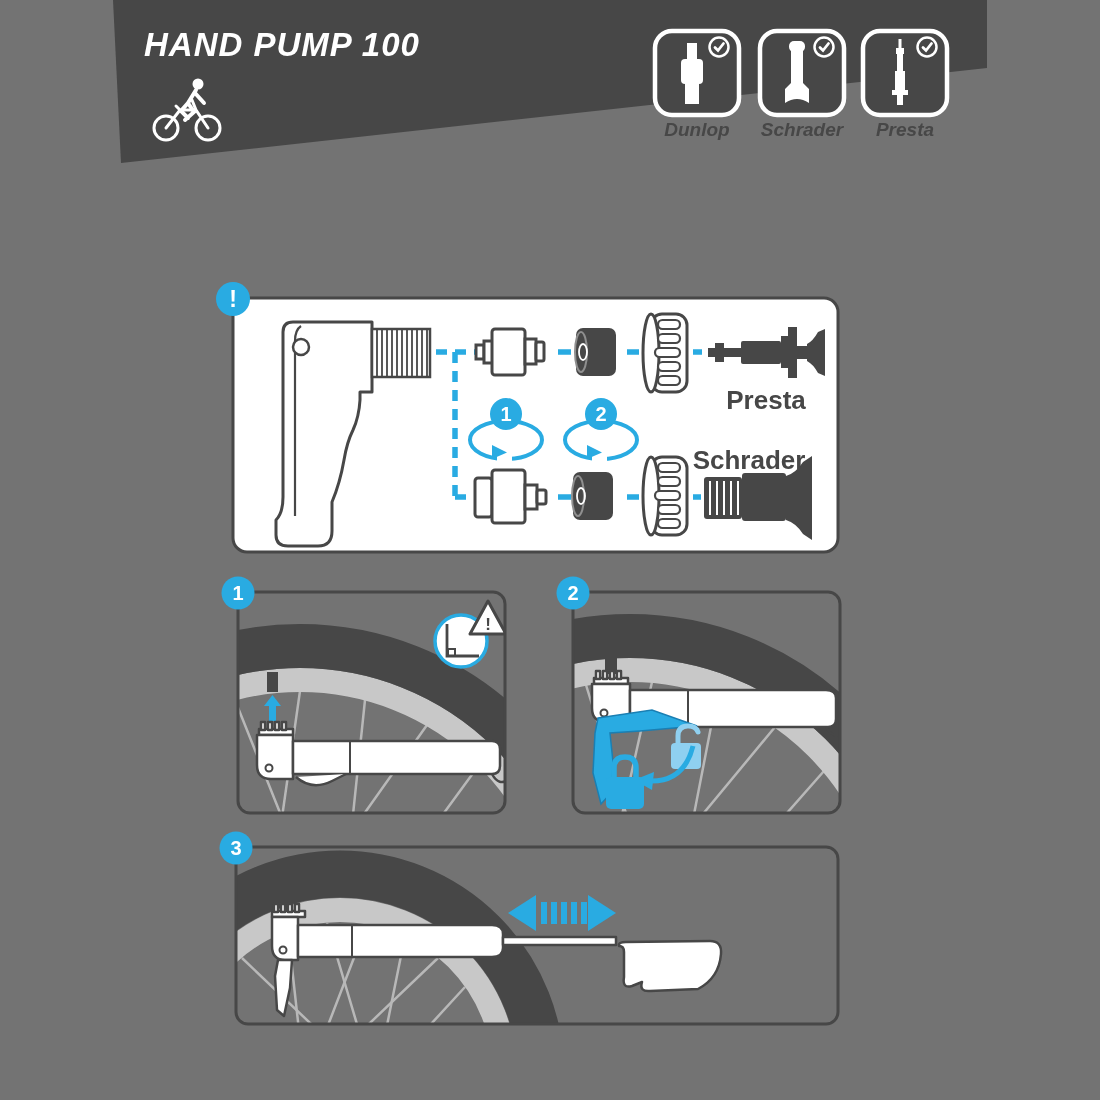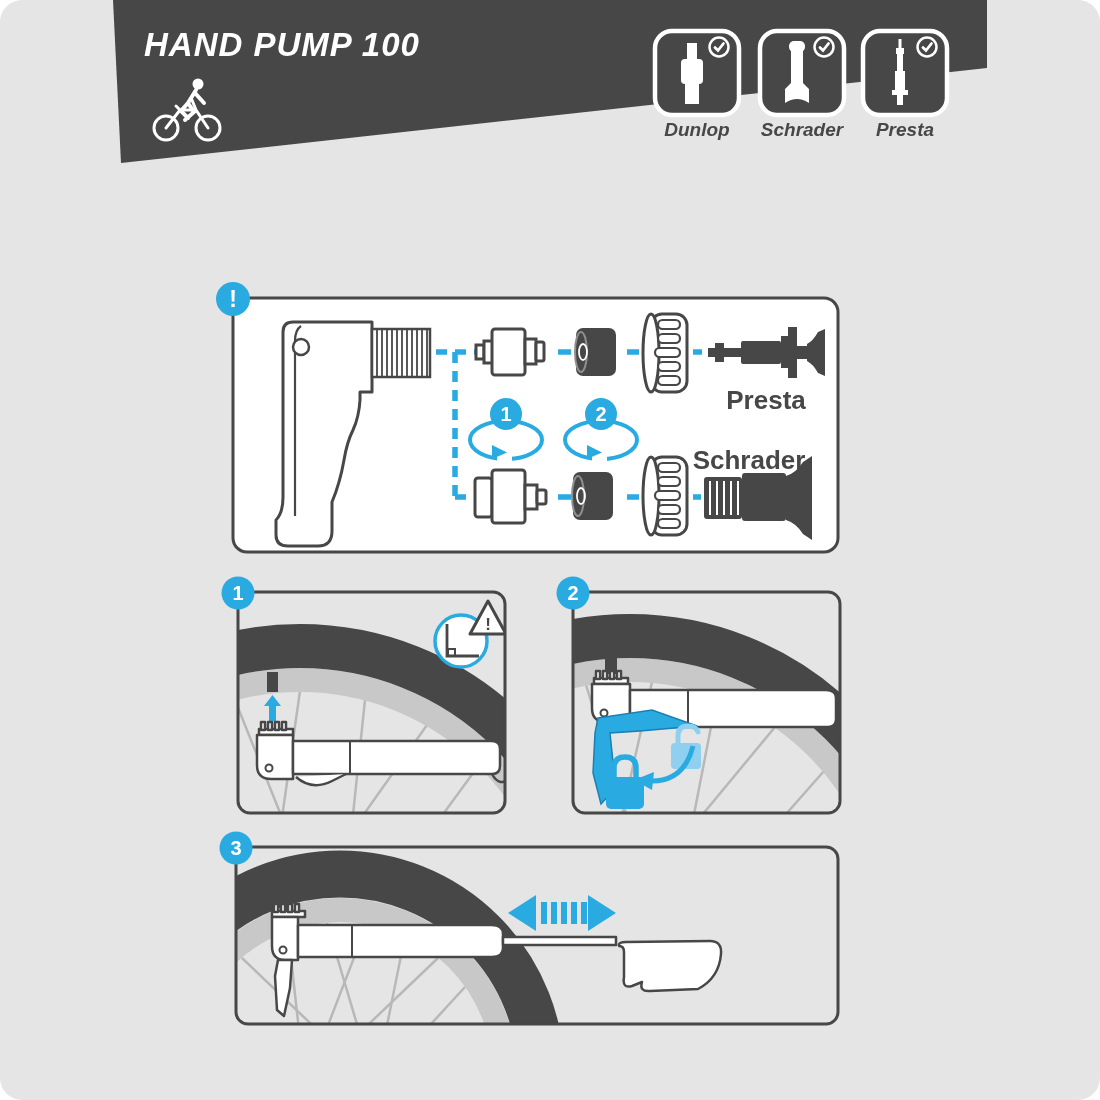--- a/index.html
+++ b/index.html
@@ -1,17 +1,17 @@
 <!DOCTYPE html>
 <html><head>
 <meta charset="utf-8">
 <style>
   html,body{margin:0;padding:0;background:#fff;}
-  .page{position:relative;width:1100px;height:1100px;background:#e5e5e5;overflow:hidden;
-        font-family:"Liberation Sans",sans-serif;border-radius:22px;}
+  .page{position:relative;width:1100px;height:1100px;background:#737373;overflow:hidden;
+        font-family:"Liberation Sans",sans-serif;}
   svg text{font-family:"Liberation Sans",sans-serif;}
   .title-text{font-size:33px;font-weight:bold;font-style:italic;fill:#ffffff;letter-spacing:1px;}
   .tile-label{font-size:19px;font-weight:bold;font-style:italic;fill:#474747;text-anchor:middle;}
   .valve-big-label{font-size:26px;font-weight:bold;fill:#474747;text-anchor:middle;}
   .badge-text{font-size:20px;font-weight:bold;fill:#ffffff;text-anchor:middle;}
   .warn-text{font-size:17px;font-weight:bold;fill:#474747;text-anchor:middle;}
 </style>
 </head>
 <body>
 

